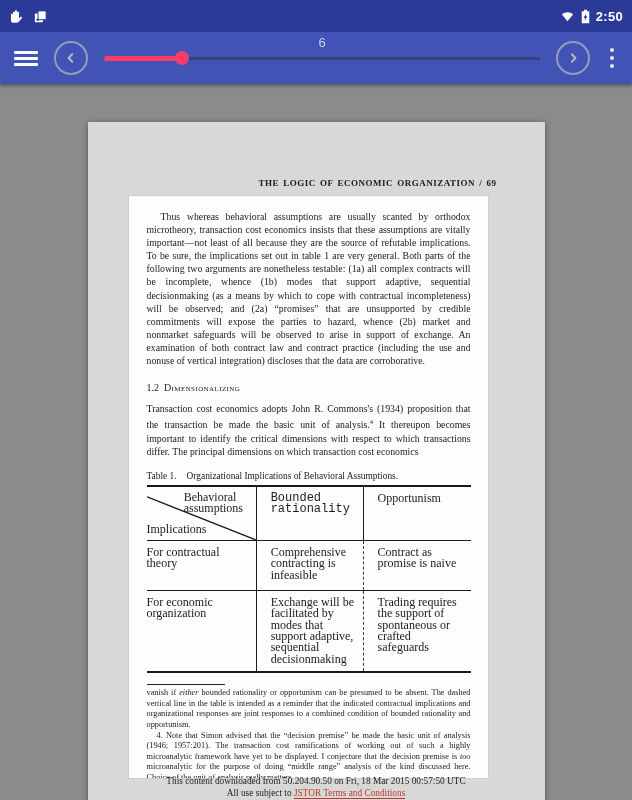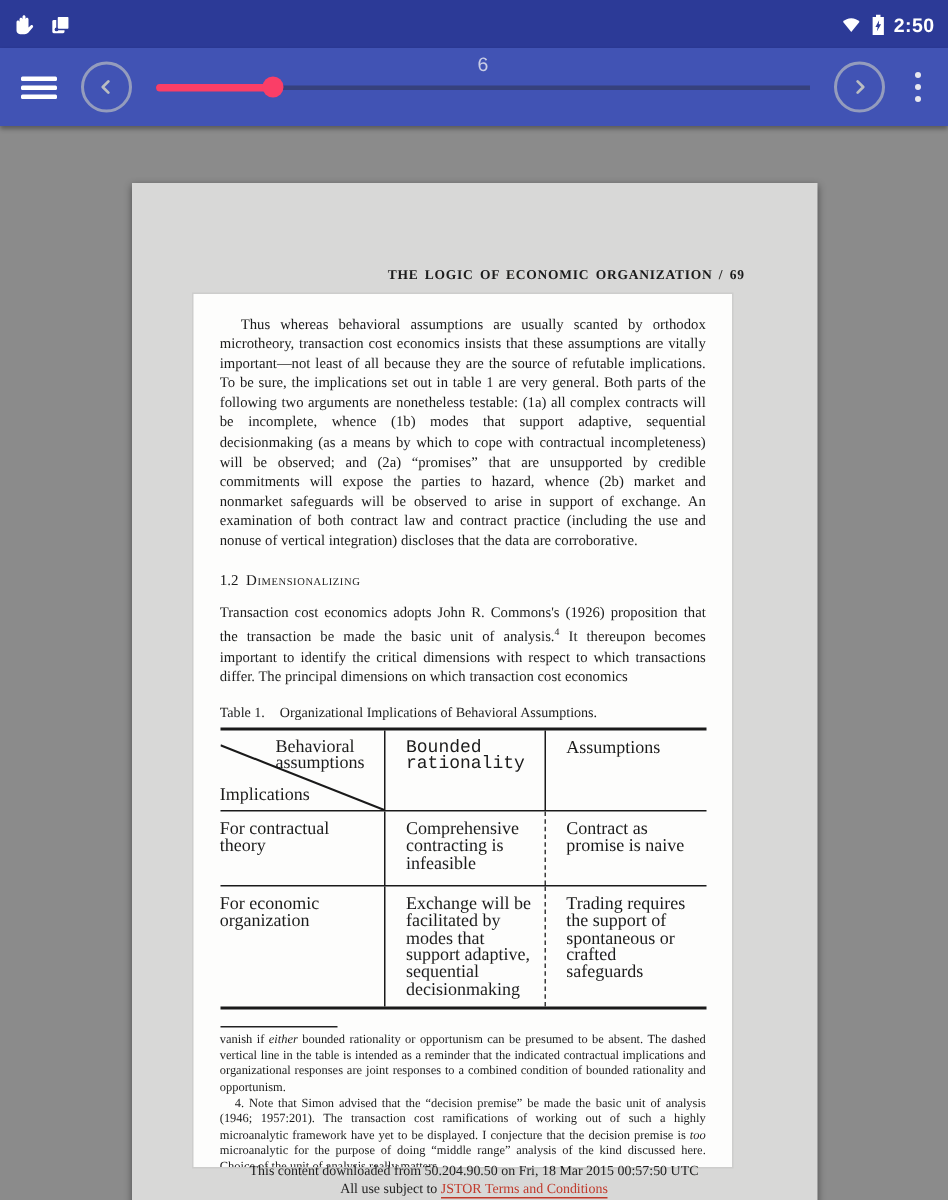--- a/index.html
+++ b/index.html
@@ -138,35 +138,35 @@
   <div class="pdf-page">
 
     <div class="running-head">THE LOGIC OF ECONOMIC ORGANIZATION / 69</div>
 
     <div class="text-block">
 
       <p class="para indent">Thus whereas behavioral assumptions are usually scanted by orthodox microtheory, transaction cost economics insists that these assumptions are vitally important—not least of all because they are the source of refutable implications. To be sure, the implications set out in table 1 are very general. Both parts of the following two arguments are nonetheless testable: (1a) all complex contracts will be incomplete, whence (1b) modes that support adaptive, sequential decisionmaking (as a means by which to cope with contractual incompleteness) will be observed; and (2a) “promises” that are unsupported by credible commitments will expose the parties to hazard, whence (2b) market and nonmarket safeguards will be observed to arise in support of exchange. An examination of both contract law and contract practice (including the use and nonuse of vertical integration) discloses that the data are corroborative.</p>
 
       <h2 class="section-head"><span>1.2</span>&nbsp;&nbsp;<span class="sc">Dimensionalizing</span></h2>
 
-      <p class="para p2"><span>Transaction cost economics adopts John R. Commons's (1926) proposition that the transaction be made the basic unit of analysis.</span><sup>4</sup><span> It thereupon becomes important to identify the critical dimensions with respect to which transactions differ. The principal dimensions on which transaction cost economics</span></p>
+      <p class="para p2"><span>Transaction cost economics adopts John R. Commons's (1934) proposition that the transaction be made the basic unit of analysis.</span><sup>4</sup><span> It thereupon becomes important to identify the critical dimensions with respect to which transactions differ. The principal dimensions on which transaction cost economics</span></p>
 
       <div class="tbl-caption"><span class="lbl">Table 1.</span><span>Organizational Implications of Behavioral Assumptions.</span></div>
 
       <div class="tbl">
         <div class="tbl-row hdr">
           <div class="c c1">
             <svg class="diag-svg" viewBox="0 0 100 54" preserveAspectRatio="none">
               <line x1="0" y1="10" x2="100" y2="54" stroke="#1a1a1a" stroke-width="1.4" vector-effect="non-scaling-stroke"></line>
             </svg>
             <span class="diag-top">Behavioral assumptions</span>
             <span class="diag-bottom">Implications</span>
           </div>
           <div class="c c2">Bounded rationality</div>
-          <div class="c c3">Assumptions</div>
+          <div class="c c3">Opportunism</div>
         </div>
         <div class="tbl-row body-row r1">
           <div class="c c1">For contractual theory</div>
           <div class="c c2">Comprehensive contracting is infeasible</div>
           <div class="c c3">Contract as promise is naive</div>
         </div>
         <div class="tbl-row body-row r2">
           <div class="c c1">For economic organization</div>
           <div class="c c2">Exchange will be facilitated by modes that support adaptive, sequential decisionmaking</div>
           <div class="c c3">Trading requires the support of spontaneous or crafted safeguards</div>

